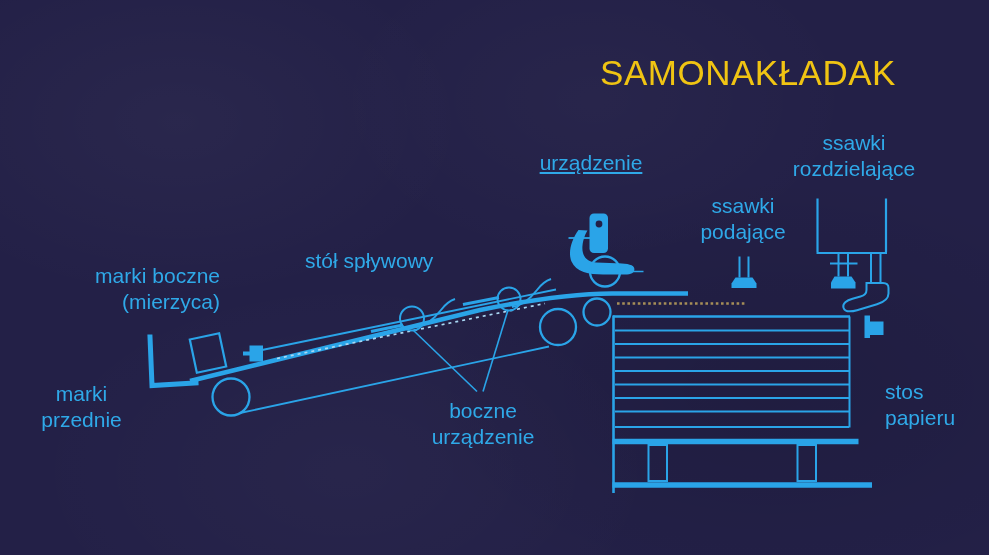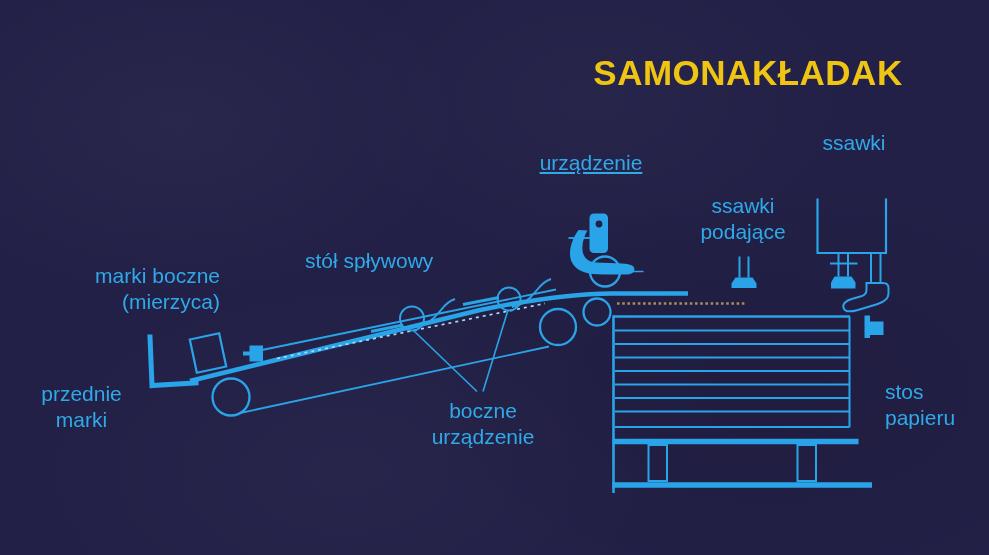--- a/index.html
+++ b/index.html
@@ -28,21 +28,21 @@
   .ln{stroke:var(--diagram-blue);fill:none;}
   .fl{fill:var(--diagram-blue);stroke:none;}
   .lbl{
     position:absolute;color:var(--label-blue);
     font-size:21px;line-height:26px;white-space:nowrap;
   }
   .center{text-align:center;}
   .right{text-align:right;}
   .title{
     position:absolute;left:578px;top:53px;width:340px;text-align:center;
-    color:var(--title-yellow);font-size:35px;font-weight:bold;letter-spacing:.5px;
+    color:var(--title-yellow);font-size:35px;font-weight:normal;letter-spacing:.5px;
     white-space:nowrap;
   }
   .lbl-urzadzenie{left:506px;top:150px;width:170px;text-decoration:underline;}
   .lbl-podajace{left:658px;top:193px;width:170px;}
   .lbl-rozdzielajace{left:768px;top:130px;width:172px;}
   .lbl-stol{left:305px;top:248px;}
   .lbl-boczne{left:60px;top:263px;width:160px;}
   .lbl-przednie{left:10px;top:381px;width:143px;}
   .lbl-rolki{left:398px;top:398px;width:170px;}
   .lbl-stos{left:885px;top:379px;}
@@ -139,34 +139,35 @@
     <div>urządzenie</div>
   </div>
 
   <div class="lbl lbl-podajace center">
     <div>ssawki</div>
     <div>podające</div>
   </div>
 
   <div class="lbl lbl-rozdzielajace center">
     <div>ssawki</div>
+    <div>rozdzielające</div>
   </div>
 
   <div class="lbl lbl-boczne right">
     <div>marki boczne</div>
     <div>(mierzyca)</div>
   </div>
 
   <div class="lbl lbl-stol">
     <div>stół spływowy</div>
   </div>
 
   <div class="lbl lbl-przednie center">
+    <div>marki</div>
     <div>przednie</div>
-    <div>marki</div>
   </div>
 
   <div class="lbl lbl-rolki center">
     <div>boczne</div>
     <div>urządzenie</div>
   </div>
 
   <div class="lbl lbl-stos">
     <div>stos</div>
     <div>papieru</div>

